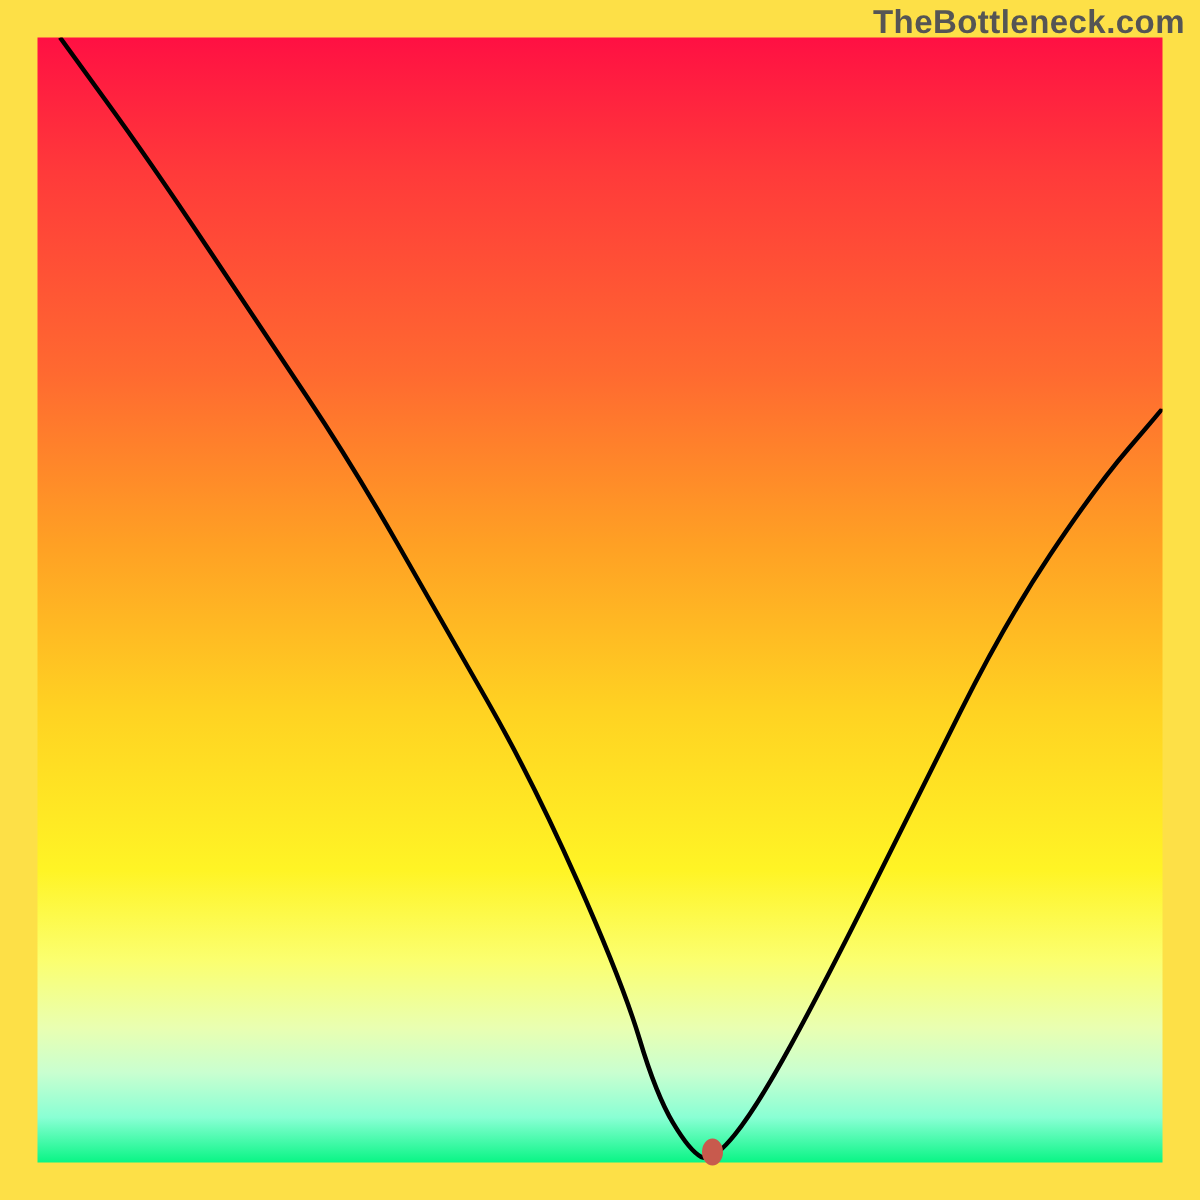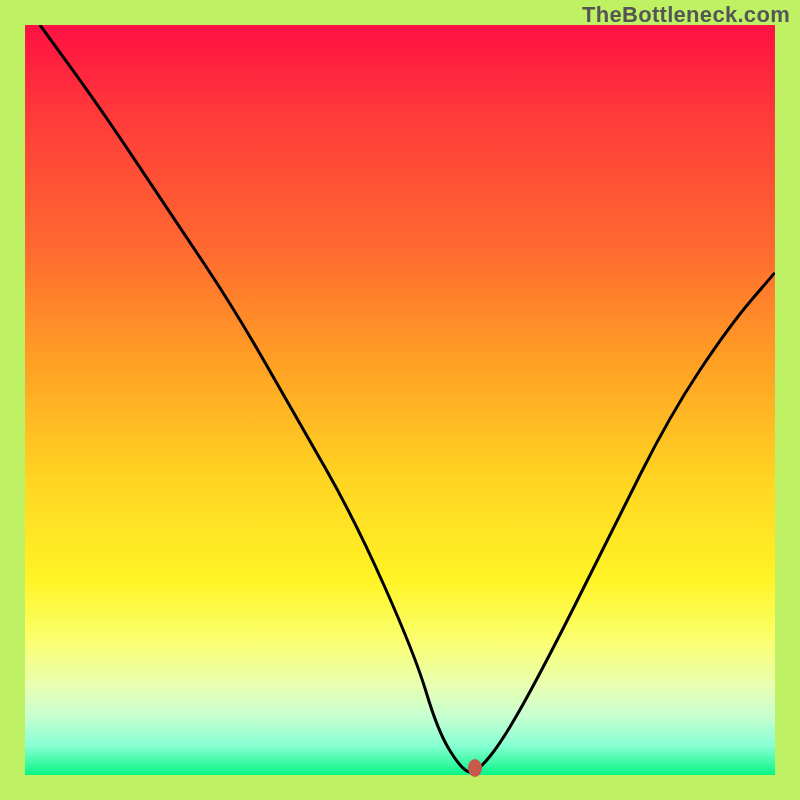--- a/index.html
+++ b/index.html
@@ -8,21 +8,21 @@
     width: 800px;
     height: 800px;
     background: #000;
     font-family: Arial, Helvetica, sans-serif;
     overflow: hidden;
   }
   .outer {
     position: relative;
     width: 800px;
     height: 800px;
-    background: #bef264;
+    background: #fde047;
   }
   .attribution {
     position: absolute;
     top: 2px;
     right: 10px;
     color: #555;
     font-size: 22px;
     font-weight: bold;
     letter-spacing: 0.3px;
     z-index: 5;

